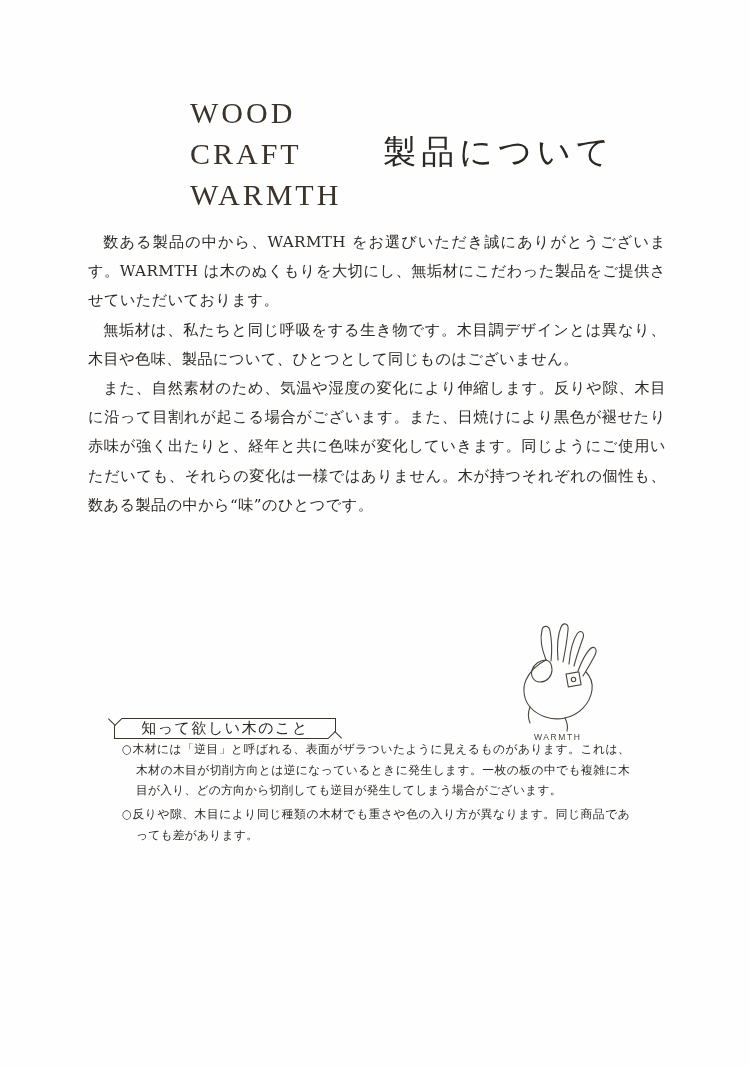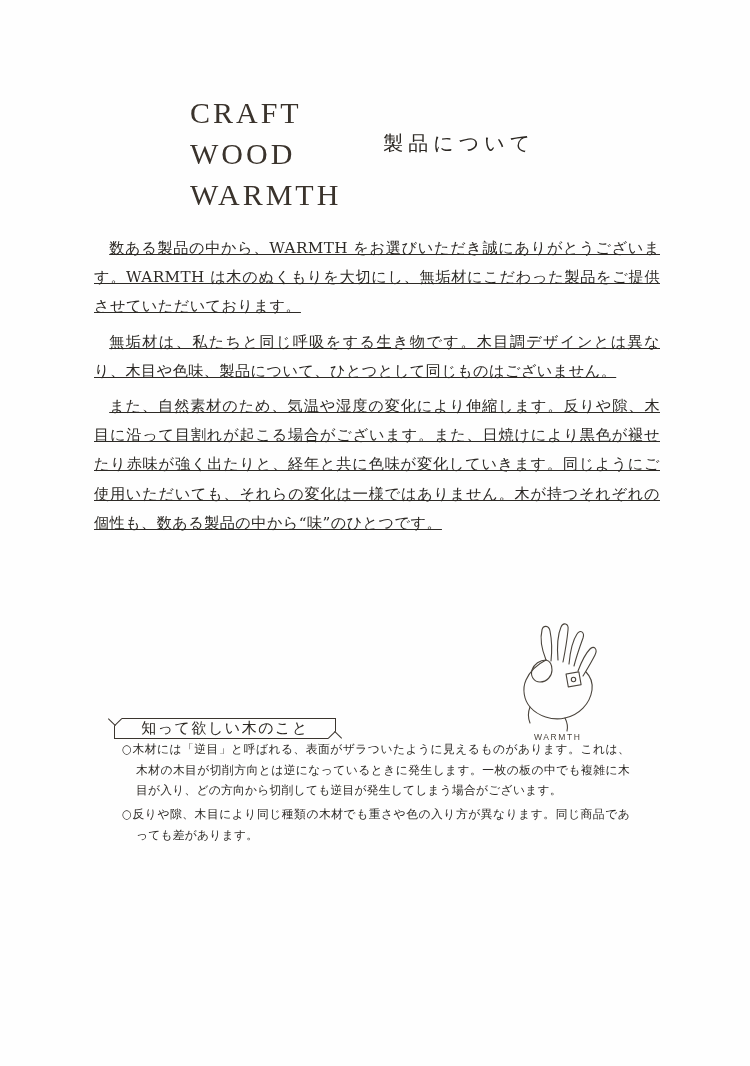--- a/index.html
+++ b/index.html
@@ -39,43 +39,42 @@
     line-height: 1.37;
     color: #3a332c;
     text-align: left;
   }
   .brand div { white-space: nowrap; }
 
   .doc-title {
     margin-left: 42px;
     margin-top: 38px;
     font-family: "DejaVu Serif", serif;
-    font-size: 20px;
+    font-size: 33px;
     letter-spacing: 5px;
     color: #2b2722;
     white-space: nowrap;
   }
 
   
   .body-copy {
     position: absolute;
     left: 88px;
     top: 228px;
     width: 578px;
     font-family: "DejaVu Serif", serif;
     font-size: 15.2px;
     line-height: 1.92;
     letter-spacing: 0.4px;
     color: #2d2a26;
     text-align: justify;
   }
   .body-copy p {
-    margin: 6px;
+    margin: 0;
     text-indent: 1em;
-    text-decoration: underline;
   }
 
   
   .hand-illustration {
     position: absolute;
     left: 468px;
     top: 616px;
     width: 150px;
     height: 135px;
   }
@@ -129,22 +128,22 @@
   }
   .note-mark { font-size: 11.5px; }
 </style>
 </head>
 <body>
 
 <div class="page">
 
   <div class="header">
     <div class="brand">
+      <div>WOOD</div>
       <div>CRAFT</div>
-      <div>WOOD</div>
       <div>WARMTH</div>
     </div>
     <div class="doc-title">製品について</div>
   </div>
 
   <div class="body-copy">
     <p>数ある製品の中から、WARMTH をお選びいただき誠にありがとうございます。WARMTH は木のぬくもりを大切にし、無垢材にこだわった製品をご提供させていただいております。</p>
     <p>無垢材は、私たちと同じ呼吸をする生き物です。木目調デザインとは異なり、木目や色味、製品について、ひとつとして同じものはございません。</p>
     <p>また、自然素材のため、気温や湿度の変化により伸縮します。反りや隙、木目に沿って目割れが起こる場合がございます。また、日焼けにより黒色が褪せたり赤味が強く出たりと、経年と共に色味が変化していきます。同じようにご使用いただいても、それらの変化は一様ではありません。木が持つそれぞれの個性も、数ある製品の中から“味”のひとつです。</p>
   </div>

